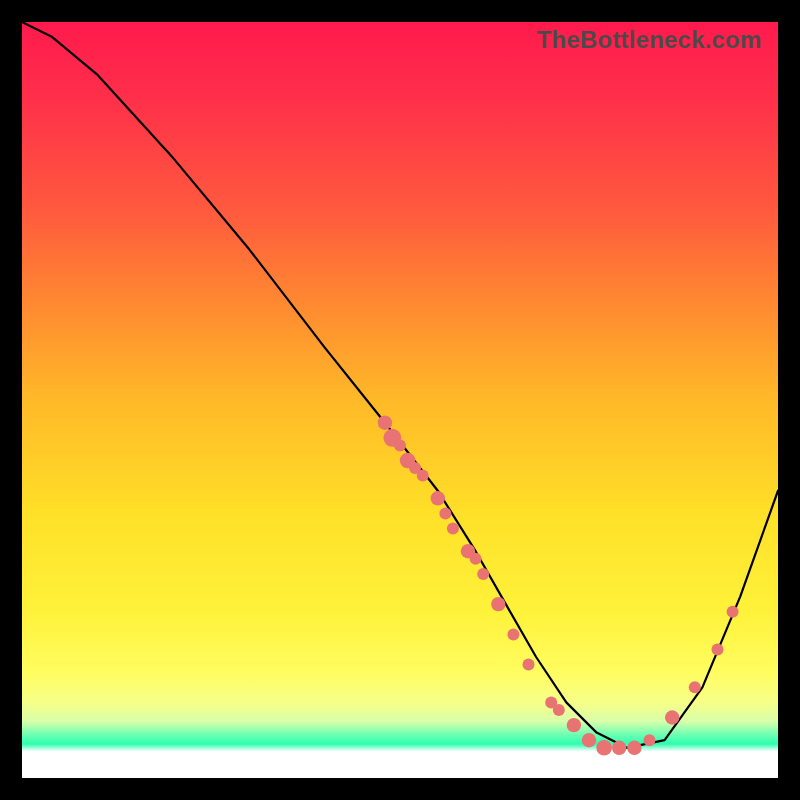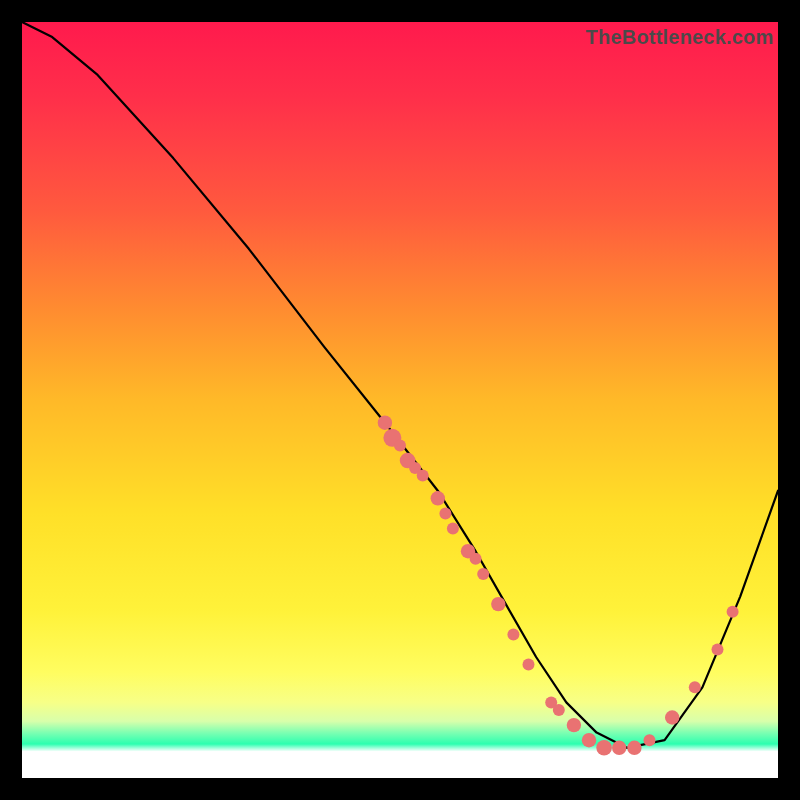--- a/index.html
+++ b/index.html
@@ -38,23 +38,23 @@
       #d8ffab 92.5%,
       #7dffb2 94%,
       #2cffb0 95.5%,
       #ffffff 96.5%,
       #ffffff 100%
     );
   }
   .watermark {
     position: absolute;
     top: 4px;
-    right: 4px;
+    right: 16px;
     color: #4a4a4a;
-    font-size: 20px;
+    font-size: 24px;
     font-weight: 600;
     letter-spacing: 0.2px;
     z-index: 5;
     user-select: none;
   }
   svg.curve {
     position: absolute;
     left: 0;
     top: 0;
     width: 756px;

